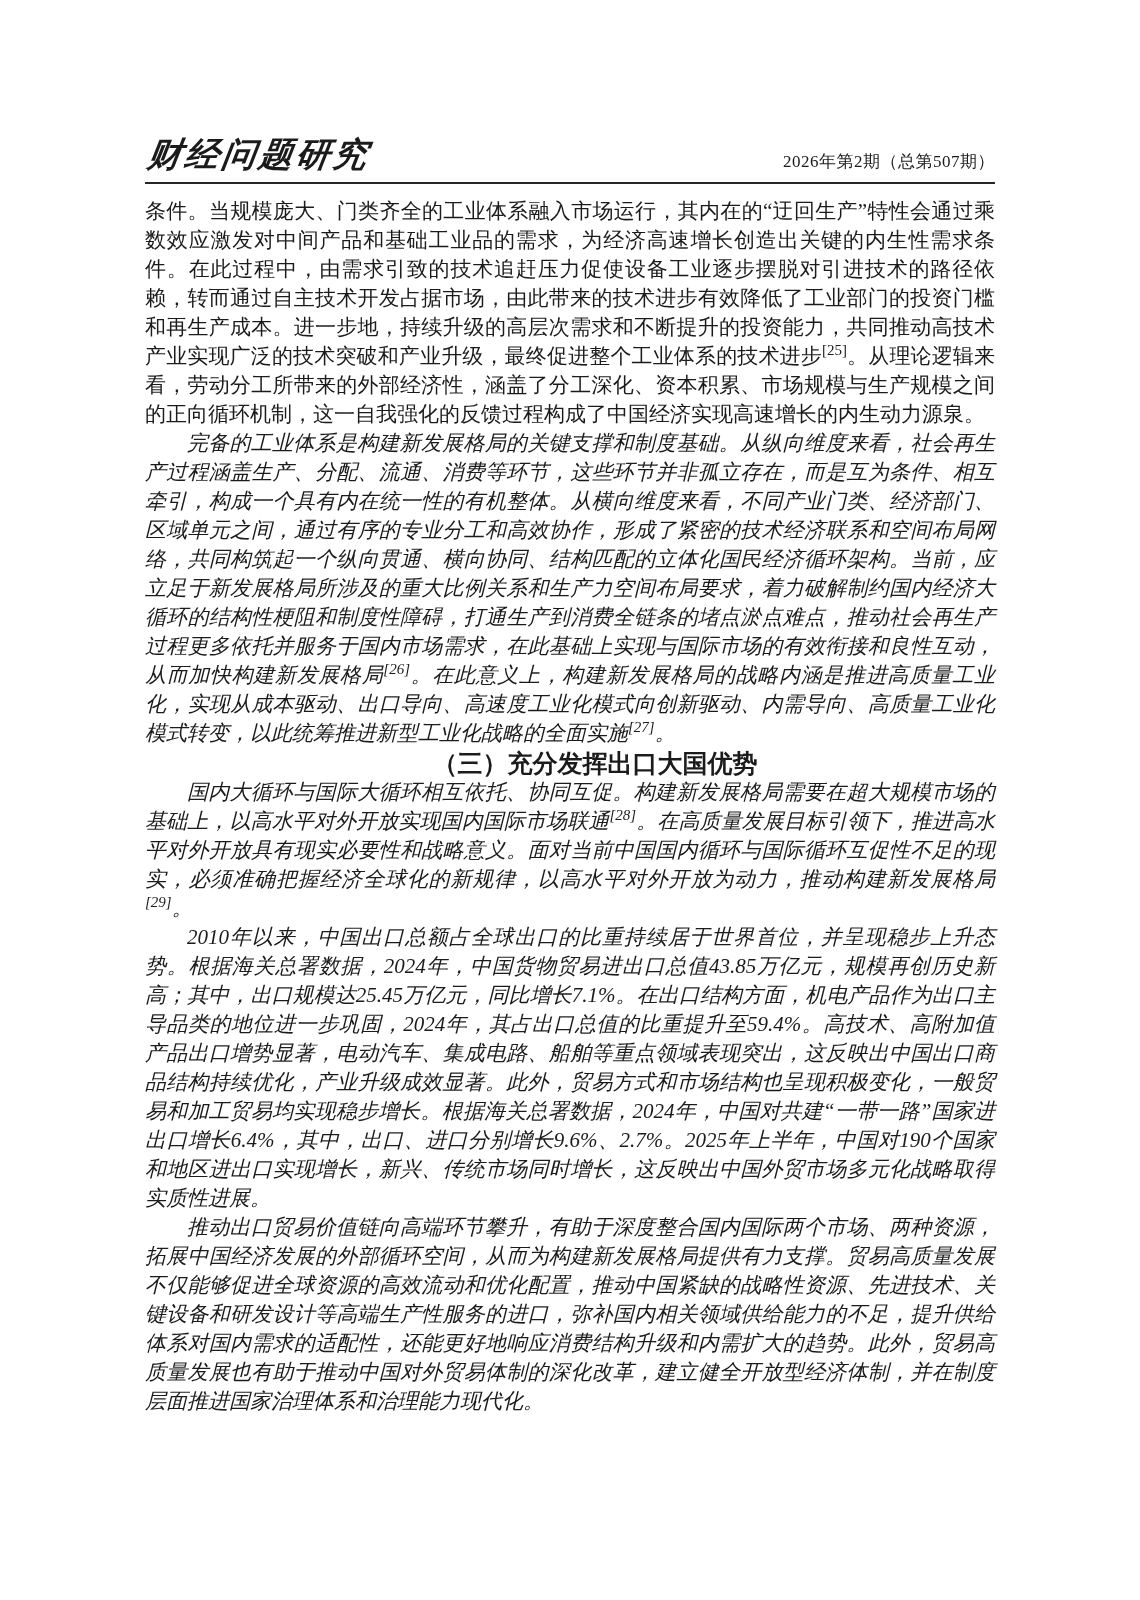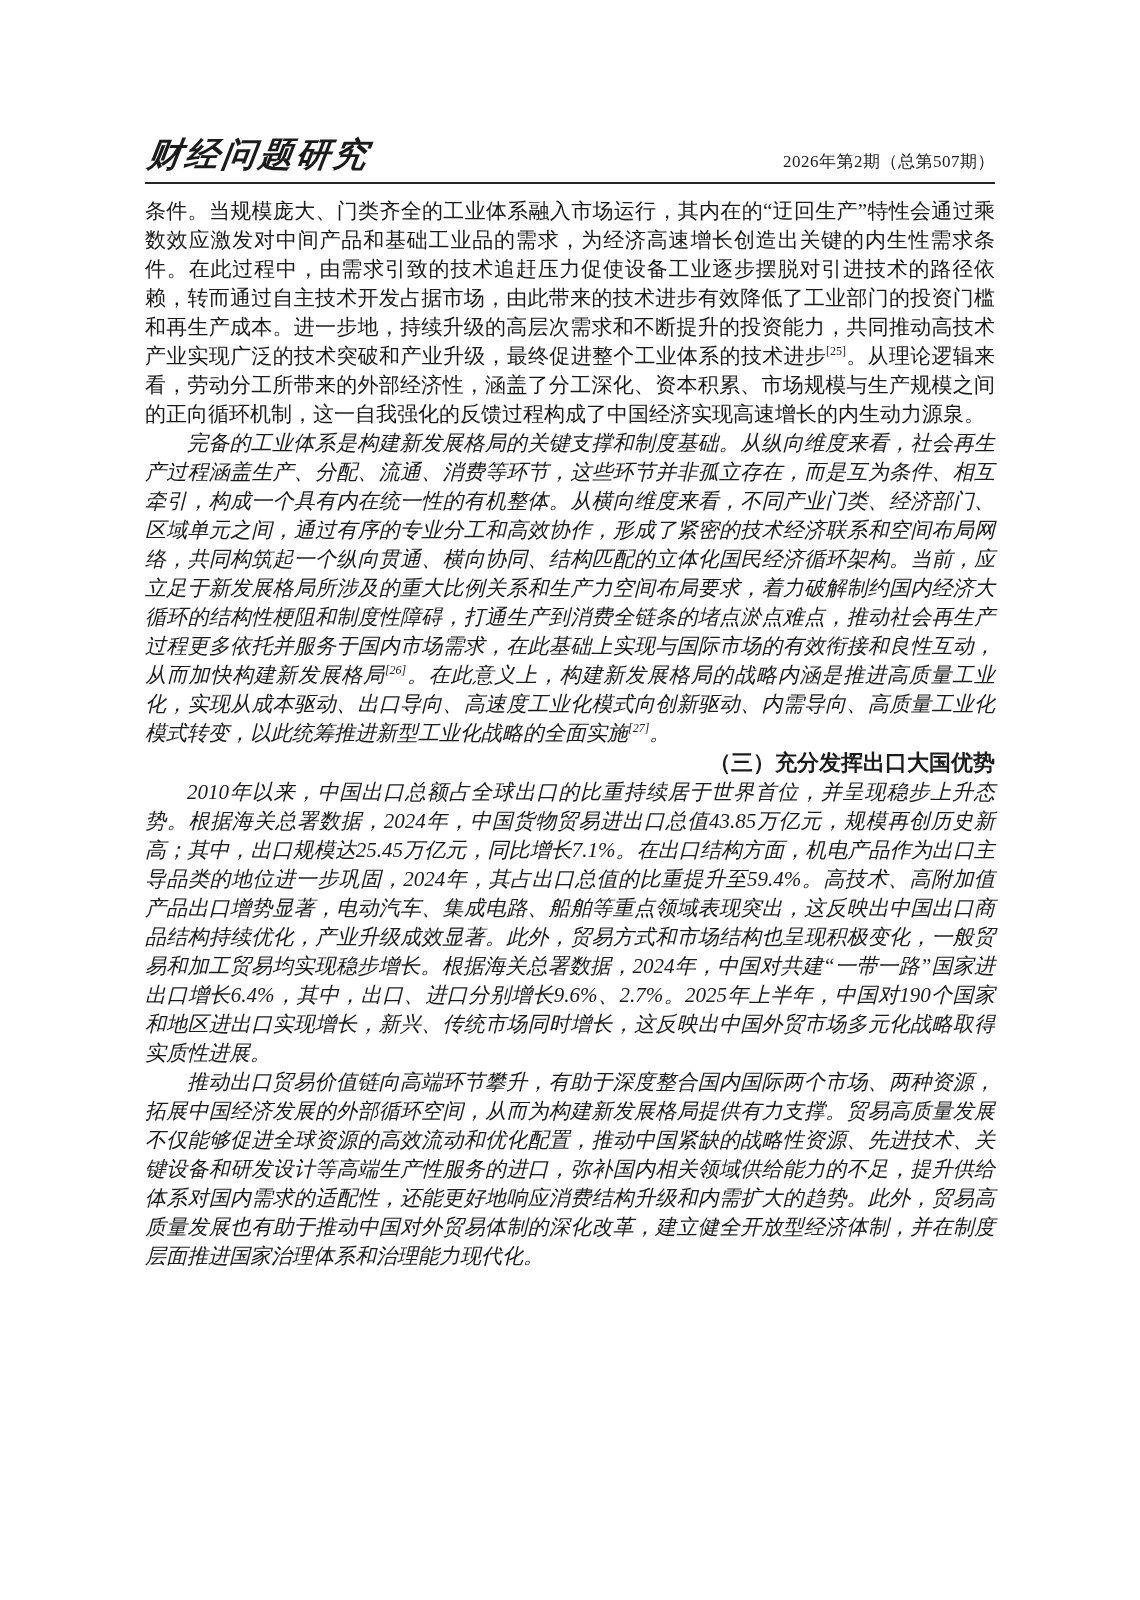--- a/index.html
+++ b/index.html
@@ -53,34 +53,34 @@
   }
   p.para {
     margin: 0;
     padding: 0;
   }
   p.indent {
     text-indent: 2em;
     font-style: italic;
   }
   sup.ref {
-    font-size: 12px;
+    font-size: 15px;
     line-height: 0;
     vertical-align: super;
     letter-spacing: 0;
   }
   .section-heading {
     margin: 0;
     padding: 0;
     font-family: "Liberation Sans", "DejaVu Sans", sans-serif;
     font-weight: bold;
-    font-size: 22px;
+    font-size: 25px;
     line-height: 30px;
     text-indent: 2em;
-    text-align: right;
+    text-align: center;
   }
   .page-number {
     font-size: 20px;
     margin-top: 14px;
     line-height: 1.2;
   }
 </style>
 </head>
 <body>
 
@@ -91,18 +91,19 @@
     <div class="issue">2026年第2期（总第507期）</div>
   </header>
 
   <hr class="header-rule">
 
   <main class="body-text">
 
   <p class="para">条件。当规模庞大、门类齐全的工业体系融入市场运行，其内在的“迂回生产”特性会通过乘数效应激发对中间产品和基础工业品的需求，为经济高速增长创造出关键的内生性需求条件。在此过程中，由需求引致的技术追赶压力促使设备工业逐步摆脱对引进技术的路径依赖，转而通过自主技术开发占据市场，由此带来的技术进步有效降低了工业部门的投资门槛和再生产成本。进一步地，持续升级的高层次需求和不断提升的投资能力，共同推动高技术产业实现广泛的技术突破和产业升级，最终促进整个工业体系的技术进步<sup class="ref">[25]</sup>。从理论逻辑来看，劳动分工所带来的外部经济性，涵盖了分工深化、资本积累、市场规模与生产规模之间的正向循环机制，这一自我强化的反馈过程构成了中国经济实现高速增长的内生动力源泉。</p>
       <p class="para indent">完备的工业体系是构建新发展格局的关键支撑和制度基础。从纵向维度来看，社会再生产过程涵盖生产、分配、流通、消费等环节，这些环节并非孤立存在，而是互为条件、相互牵引，构成一个具有内在统一性的有机整体。从横向维度来看，不同产业门类、经济部门、区域单元之间，通过有序的专业分工和高效协作，形成了紧密的技术经济联系和空间布局网络，共同构筑起一个纵向贯通、横向协同、结构匹配的立体化国民经济循环架构。当前，应立足于新发展格局所涉及的重大比例关系和生产力空间布局要求，着力破解制约国内经济大循环的结构性梗阻和制度性障碍，打通生产到消费全链条的堵点淤点难点，推动社会再生产过程更多依托并服务于国内市场需求，在此基础上实现与国际市场的有效衔接和良性互动，从而加快构建新发展格局<sup class="ref">[26]</sup>。在此意义上，构建新发展格局的战略内涵是推进高质量工业化，实现从成本驱动、出口导向、高速度工业化模式向创新驱动、内需导向、高质量工业化模式转变，以此统筹推进新型工业化战略的全面实施<sup class="ref">[27]</sup>。</p>
       <h3 class="section-heading">（三）充分发挥出口大国优势</h3>
+      <p class="para indent">国内大循环与国际大循环相互依托、协同互促。构建新发展格局需要在超大规模市场的基础上，以高水平对外开放实现国内国际市场联通<sup class="ref">[28]</sup>。在高质量发展目标引领下，推进高水平对外开放具有现实必要性和战略意义。面对当前中国国内循环与国际循环互促性不足的现实，必须准确把握经济全球化的新规律，以高水平对外开放为动力，推动构建新发展格局<sup class="ref">[29]</sup>。</p>
       <p class="para indent">2010年以来，中国出口总额占全球出口的比重持续居于世界首位，并呈现稳步上升态势。根据海关总署数据，2024年，中国货物贸易进出口总值43.85万亿元，规模再创历史新高；其中，出口规模达25.45万亿元，同比增长7.1%。在出口结构方面，机电产品作为出口主导品类的地位进一步巩固，2024年，其占出口总值的比重提升至59.4%。高技术、高附加值产品出口增势显著，电动汽车、集成电路、船舶等重点领域表现突出，这反映出中国出口商品结构持续优化，产业升级成效显著。此外，贸易方式和市场结构也呈现积极变化，一般贸易和加工贸易均实现稳步增长。根据海关总署数据，2024年，中国对共建“一带一路”国家进出口增长6.4%，其中，出口、进口分别增长9.6%、2.7%。2025年上半年，中国对190个国家和地区进出口实现增长，新兴、传统市场同时增长，这反映出中国外贸市场多元化战略取得实质性进展。</p>
       <p class="para indent">推动出口贸易价值链向高端环节攀升，有助于深度整合国内国际两个市场、两种资源，拓展中国经济发展的外部循环空间，从而为构建新发展格局提供有力支撑。贸易高质量发展不仅能够促进全球资源的高效流动和优化配置，推动中国紧缺的战略性资源、先进技术、关键设备和研发设计等高端生产性服务的进口，弥补国内相关领域供给能力的不足，提升供给体系对国内需求的适配性，还能更好地响应消费结构升级和内需扩大的趋势。此外，贸易高质量发展也有助于推动中国对外贸易体制的深化改革，建立健全开放型经济体制，并在制度层面推进国家治理体系和治理能力现代化。</p>
     </main>
 
 
 </div>
 
 </body></html>

